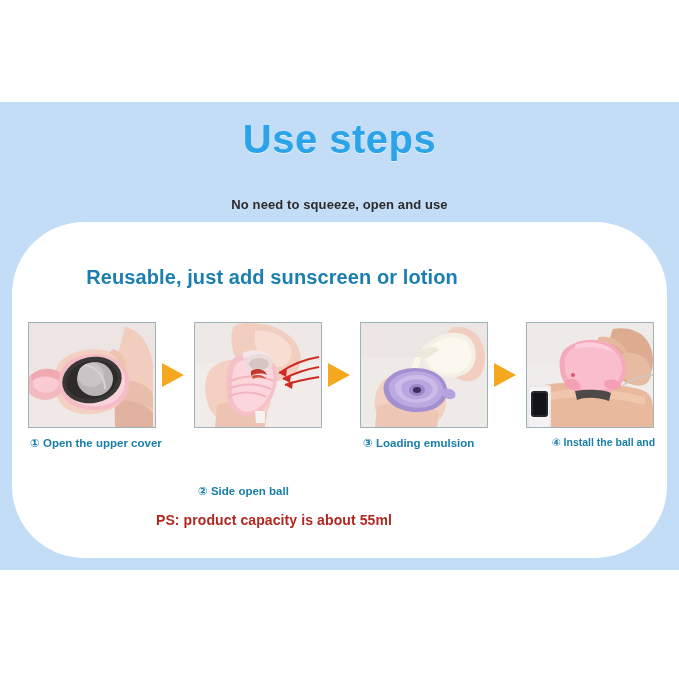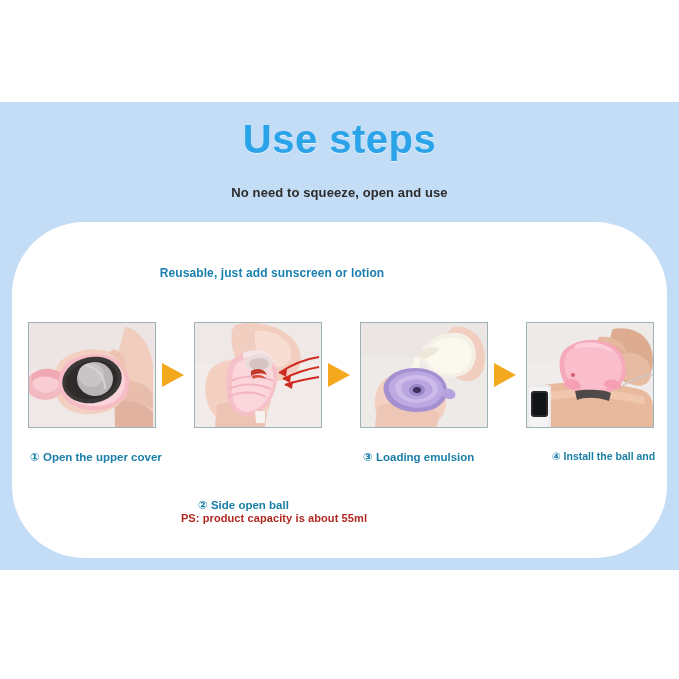--- a/index.html
+++ b/index.html
@@ -22,34 +22,34 @@
   
   .headline{
     position:absolute;left:0;top:114px;width:679px;text-align:center;
   }
   .headline .title{
     font-size:40px;font-weight:bold;letter-spacing:0.5px;
     color:#2aa3e8;line-height:50px;
     text-shadow:0 1px 0 rgba(255,255,255,0.55);
   }
   .headline .subtitle{
-    margin-top:21px;font-size:13px;font-weight:bold;color:#2b2b2b;
+    margin-top:33px;font-size:13px;font-weight:bold;color:#2b2b2b;
     letter-spacing:0.1px;
   }
 
   
   .card{
     position:absolute;left:12px;top:222px;width:655px;height:336px;
     background:#ffffff;border-radius:72px;
     box-shadow:0 0 0 0 rgba(0,0,0,0);
   }
 
   .card-heading{
     position:absolute;left:0;top:266px;width:544px;text-align:center;
-    font-size:12px;font-weight:bold;color:#1a7fb0;letter-spacing:0.1px;
+    font-size:20px;font-weight:bold;color:#1a7fb0;letter-spacing:0.1px;
   }
 
   
   .steps{
     position:absolute;left:28px;top:320px;width:626px;height:110px;
     display:flex;align-items:center;justify-content:space-between;
   }
   .photo{
     position:relative;width:126px;height:104px;
     border:1px solid #9db3b8;
@@ -63,36 +63,36 @@
   .arrow:before{
     content:"";position:absolute;left:4px;top:3px;
     width:0;height:0;
     border-top:12px solid transparent;
     border-bottom:12px solid transparent;
     border-left:22px solid #f4a81d;
   }
 
   
   .captions{
-    position:absolute;left:28px;top:450px;width:626px;height:48px;text-decoration:underline;
+    position:absolute;left:28px;top:436px;width:626px;height:48px;text-decoration:underline;
   }
   .cap{
     position:absolute;top:0;font-size:11.5px;font-weight:bold;
     color:#1a7fa8;white-space:nowrap;
   }
   .cap.c1{left:2px;}
   .cap.c2{left:170px;margin-top:48px;}
   .cap.c3{left:335px;text-align:right;}
   .cap.c4{left:497px;width:129px;text-align:center;margin-left:14px;}
   .cap.c4 .l1{display:block;font-size:10.5px;}
   .cap.c4 .l2{display:block;font-size:13.5px;margin-top:5px;}
 
   .ps-note{
     position:absolute;left:0;top:512px;width:548px;text-align:center;
-    font-size:11px;font-weight:bold;color:#b02820;letter-spacing:0.1px;
+    font-size:14px;font-weight:bold;color:#b02820;letter-spacing:0.1px;
   }
   svg.art{position:absolute;left:0;top:0;width:126px;height:104px;display:block;}
 </style>
 </head>
 <body>
 
 <div class="page">
 
   <div class="blue-panel"></div>
 

